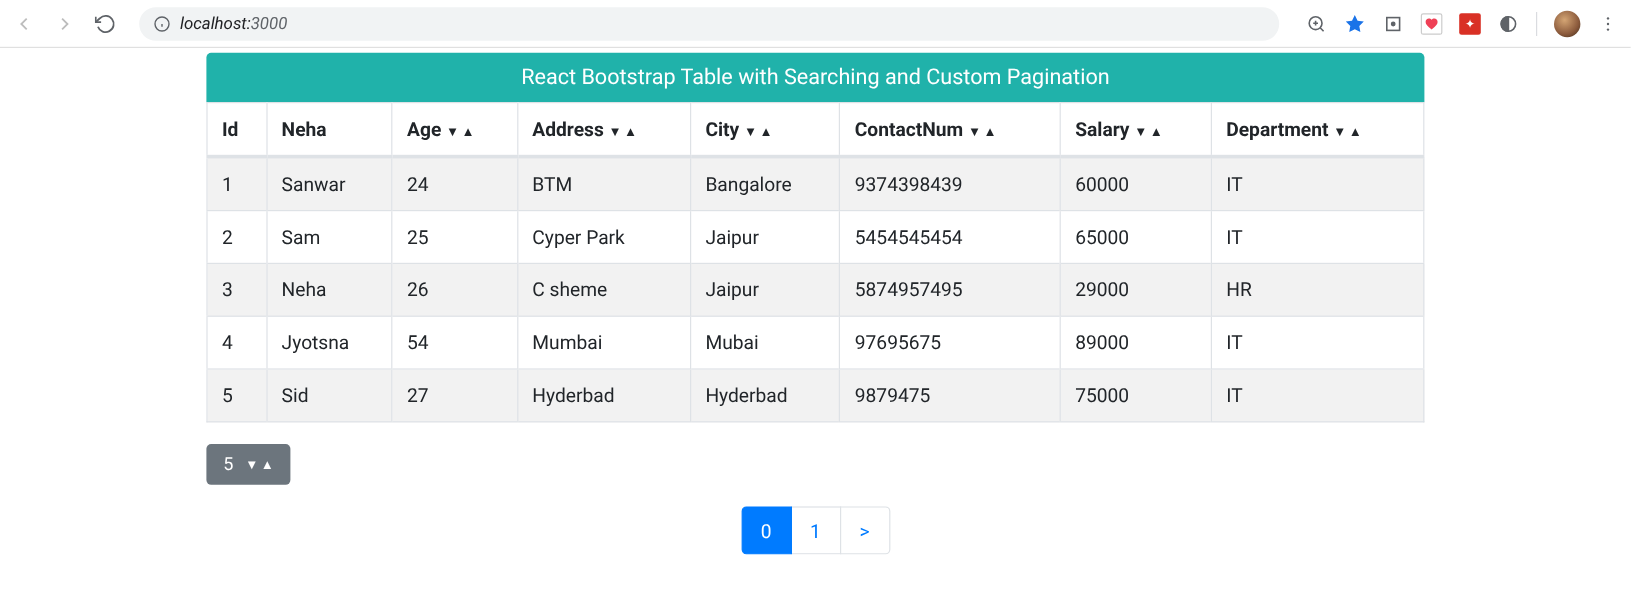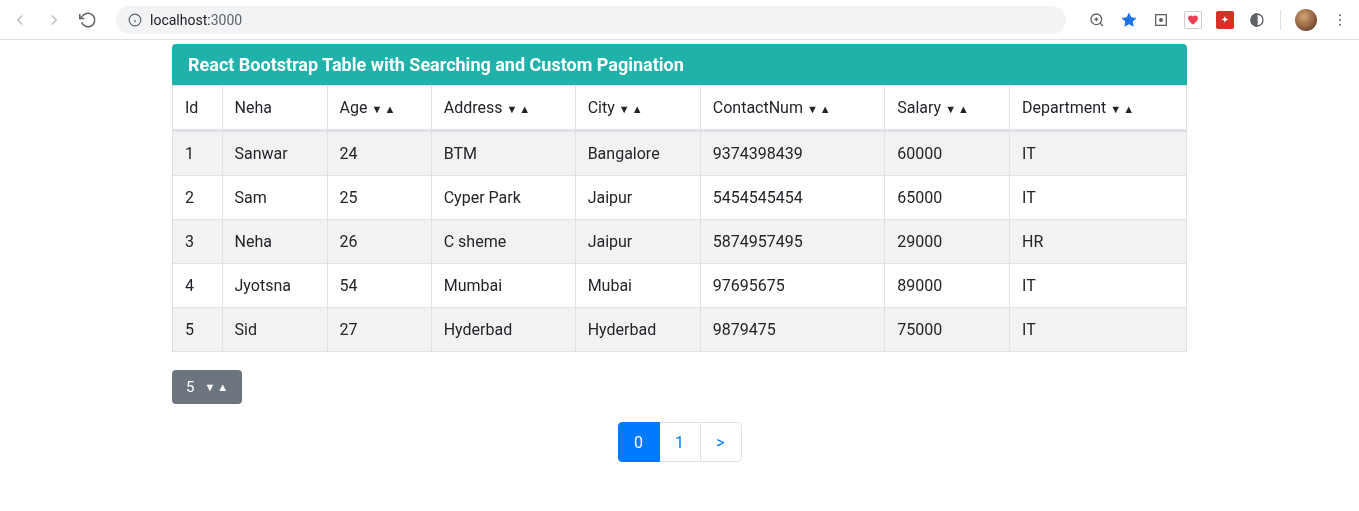--- a/index.html
+++ b/index.html
@@ -38,20 +38,21 @@
       display: flex;
       align-items: center;
       gap: 8px;
       background: #f1f3f4;
       border-radius: 14px;
       padding: 4px 12px;
       height: 28px;
       margin-left: 4px;
       margin-right: 8px;
       max-width: 980px;
+      font-style: italic;
     }
     .url-info-icon {
       color: #5f6368;
       font-size: 14px;
       display: flex;
       align-items: center;
     }
     .url-text {
       color: #202124;
       font-size: 14px;
@@ -112,35 +113,35 @@
     }
     .page {
       max-width: 1035px;
       margin: 4px auto 0;
       padding: 0 10px;
     }
     .header {
       background: #20b2aa;
       color: #fff;
       padding: 10px 16px;
-      text-align: left;
+      text-align: center;
       border-radius: 4px 4px 0 0;
       font-size: 18px;
-      font-weight: 700;
+      font-weight: 400;
     }
     table {
       width: 100%;
       border-collapse: collapse;
       border: 1px solid #dee2e6;
     }
     thead th {
       text-align: left;
       padding: 12px;
       border-bottom: 3px solid #dee2e6;
-      font-weight: 400;
+      font-weight: 700;
       background: #fff;
     }
     .sort-arrows {
       margin-left: 4px;
       font-size: 11px;
       display: inline-flex;
       gap: 2px;
     }
     .sort-arrows span {
       display: inline-block;

